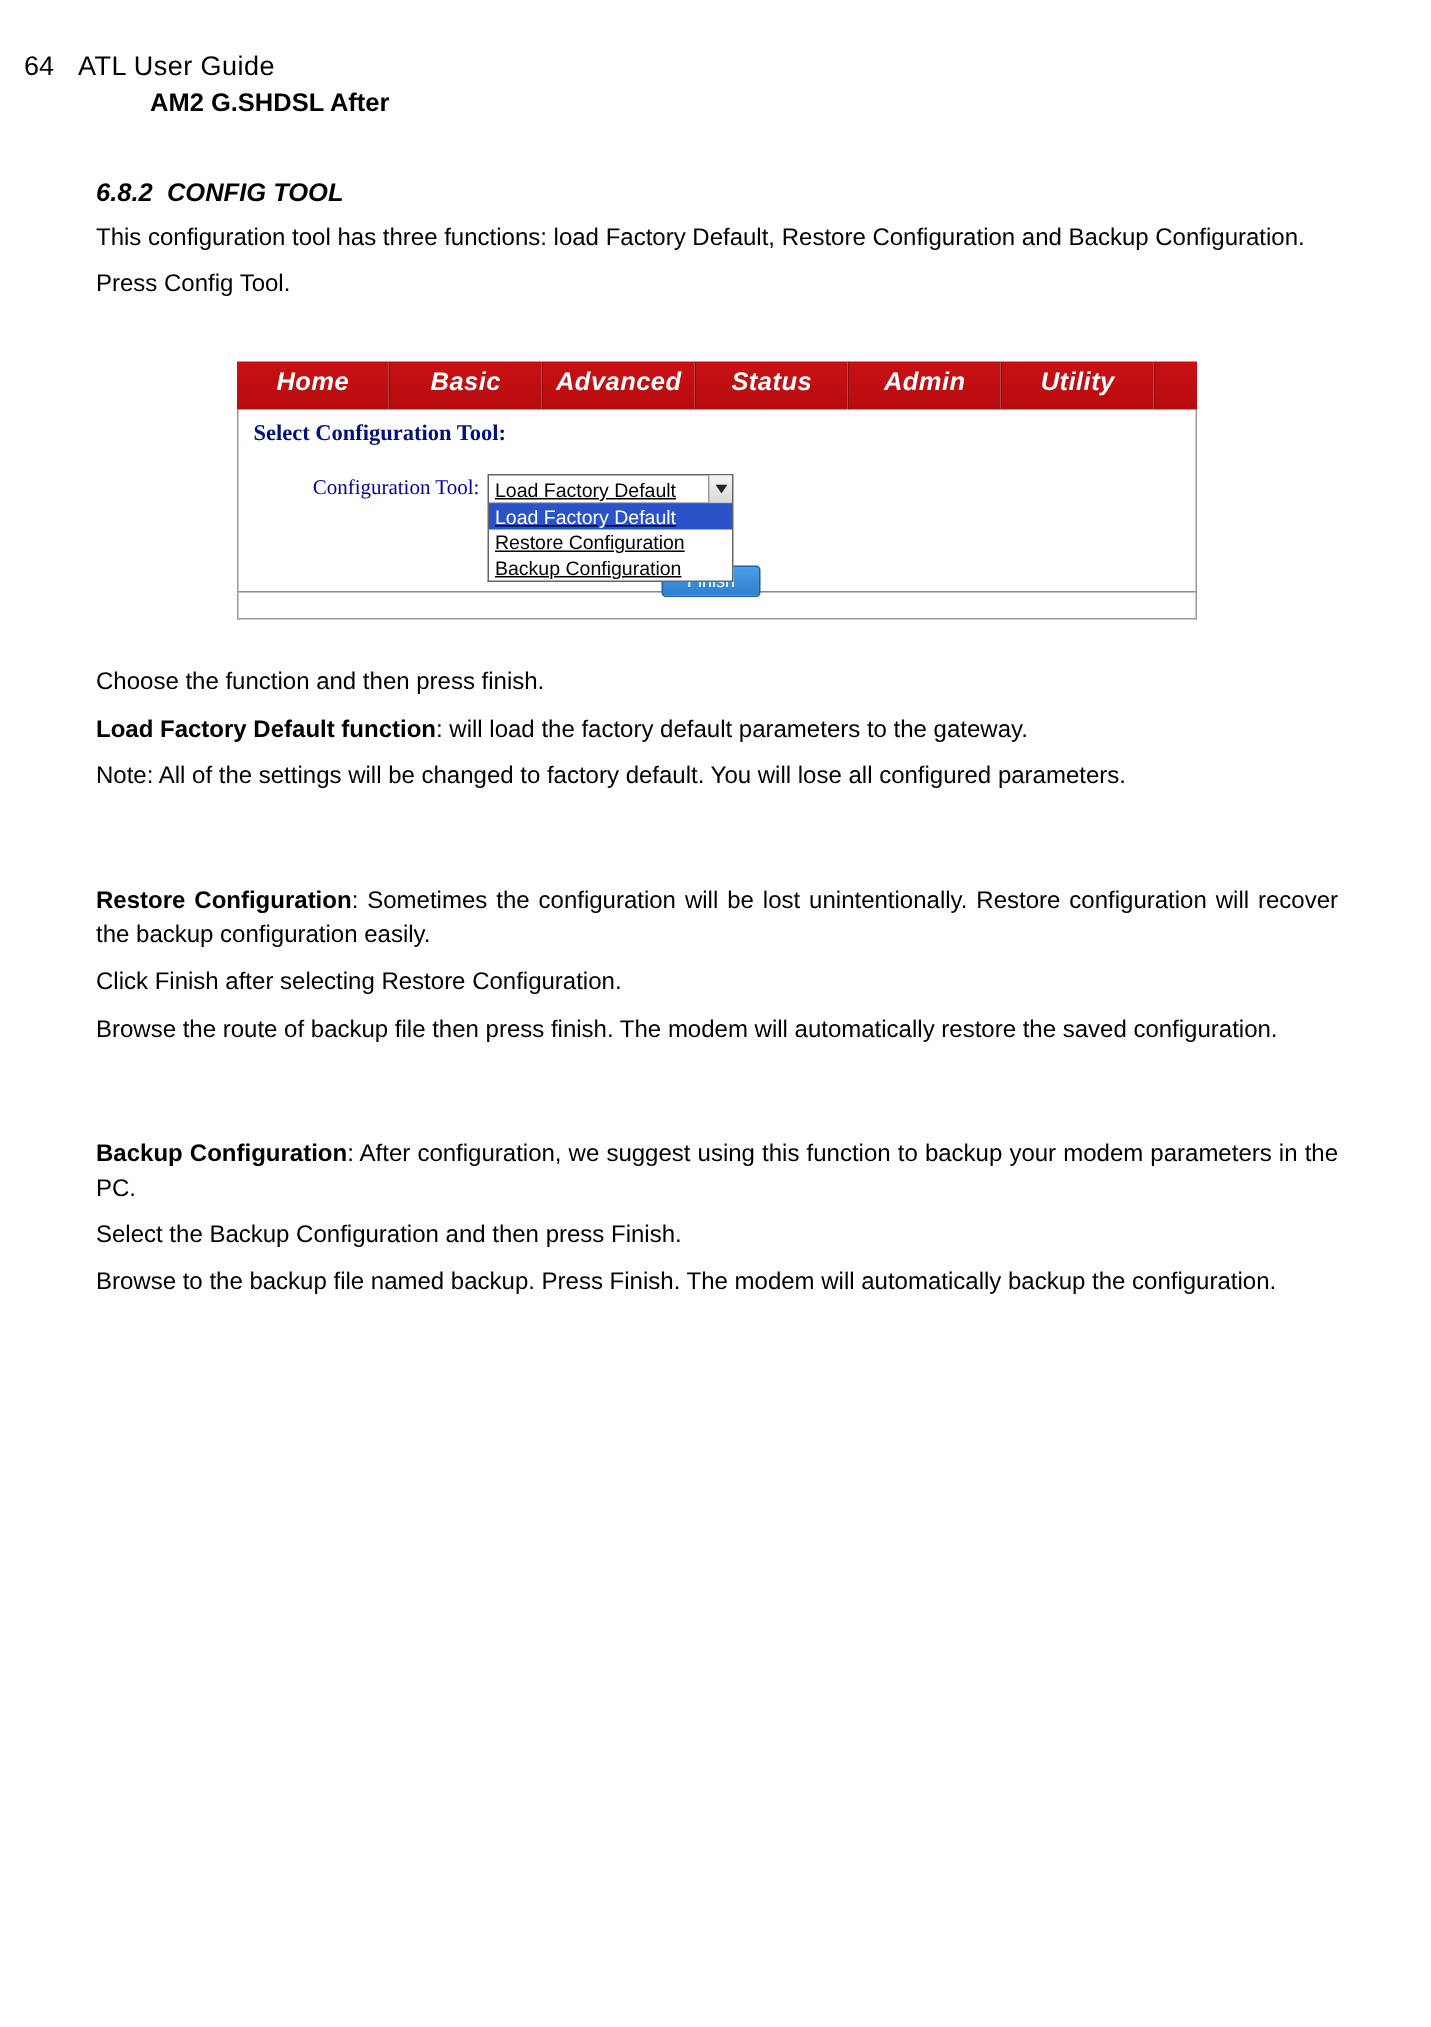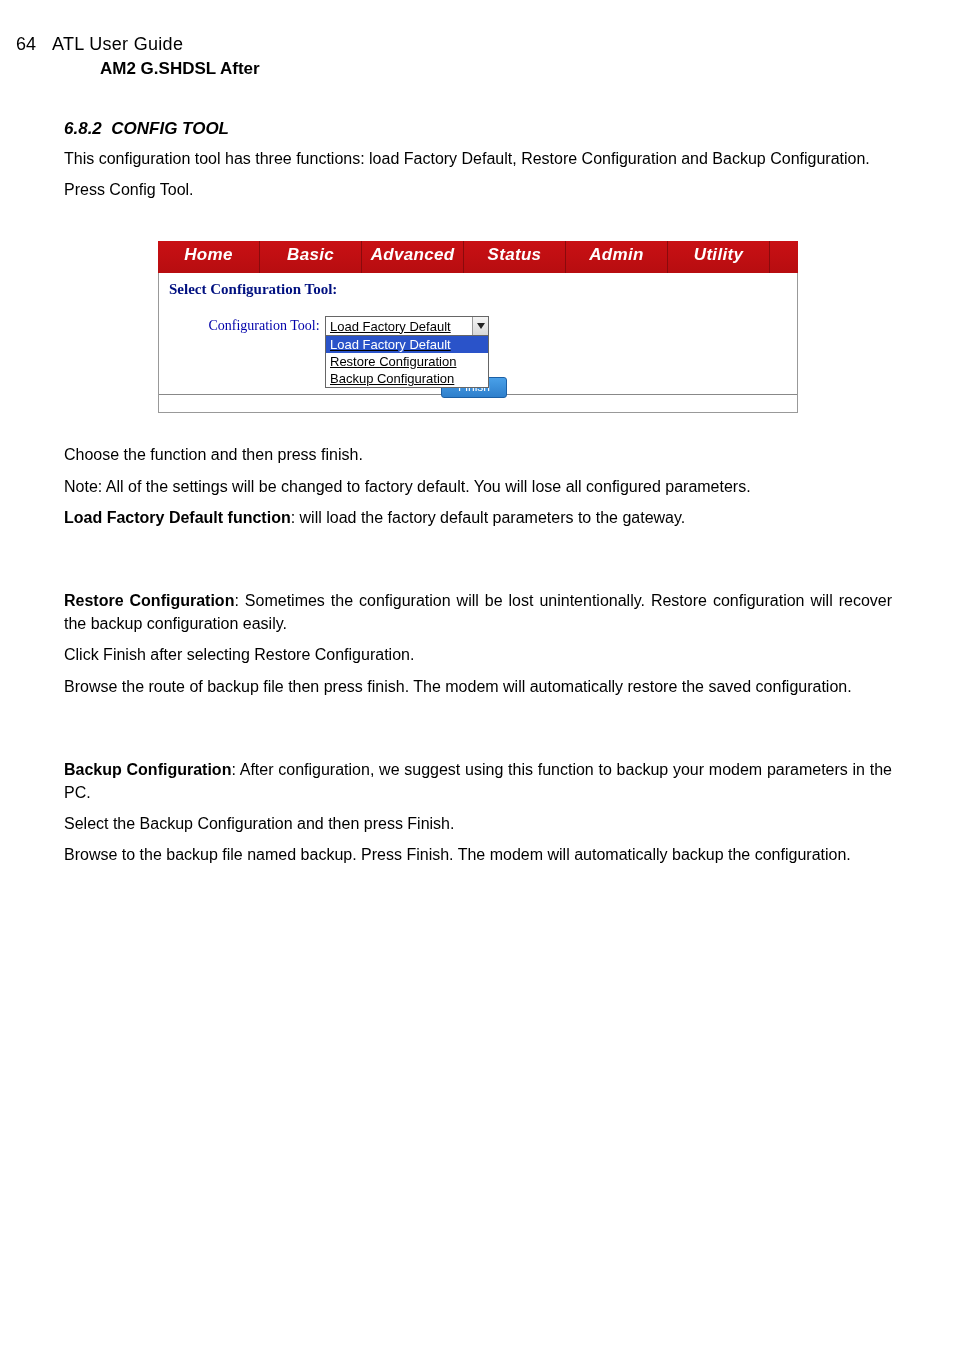--- a/index.html
+++ b/index.html
@@ -227,26 +227,26 @@
       <hr class="sep">
 
       <div class="btn-row">
         <span class="finish-btn">Finish</span>
       </div>
     </div>
   </div>
 
   <p class="para">Choose the function and then press finish.</p>
 
-  <p class="para">Note: All of the settings will be changed to factory default. You will lose all configured parameters.</p>
-
   <p class="para">
     <span class="bold">Load Factory Default function</span><span>: will load the factory default parameters to the gateway.</span>
   </p>
 
+  <p class="para">Note: All of the settings will be changed to factory default. You will lose all configured parameters.</p>
+
   <p class="para gap-big">
     <span class="bold">Restore Configuration</span><span>: Sometimes the configuration will be lost unintentionally. Restore configuration will recover the backup configuration easily.</span>
   </p>
 
   <p class="para">Click Finish after selecting Restore Configuration.</p>
   <p class="para">Browse the route of backup file then press finish. The modem will automatically restore the saved configuration.</p>
 
   <p class="para gap-big">
     <span class="bold">Backup Configuration</span><span>: After configuration, we suggest using this function to backup your modem parameters in the PC.</span>
   </p>

